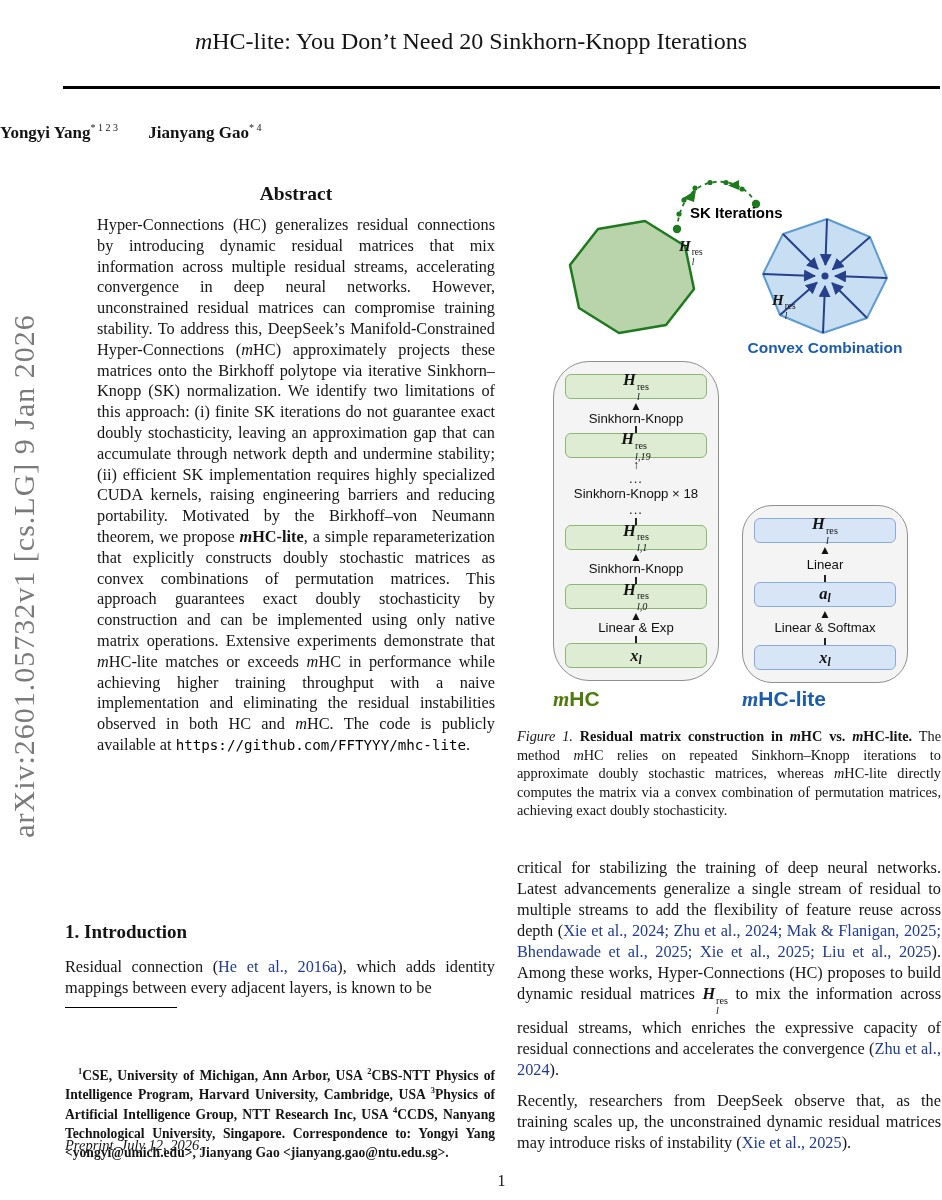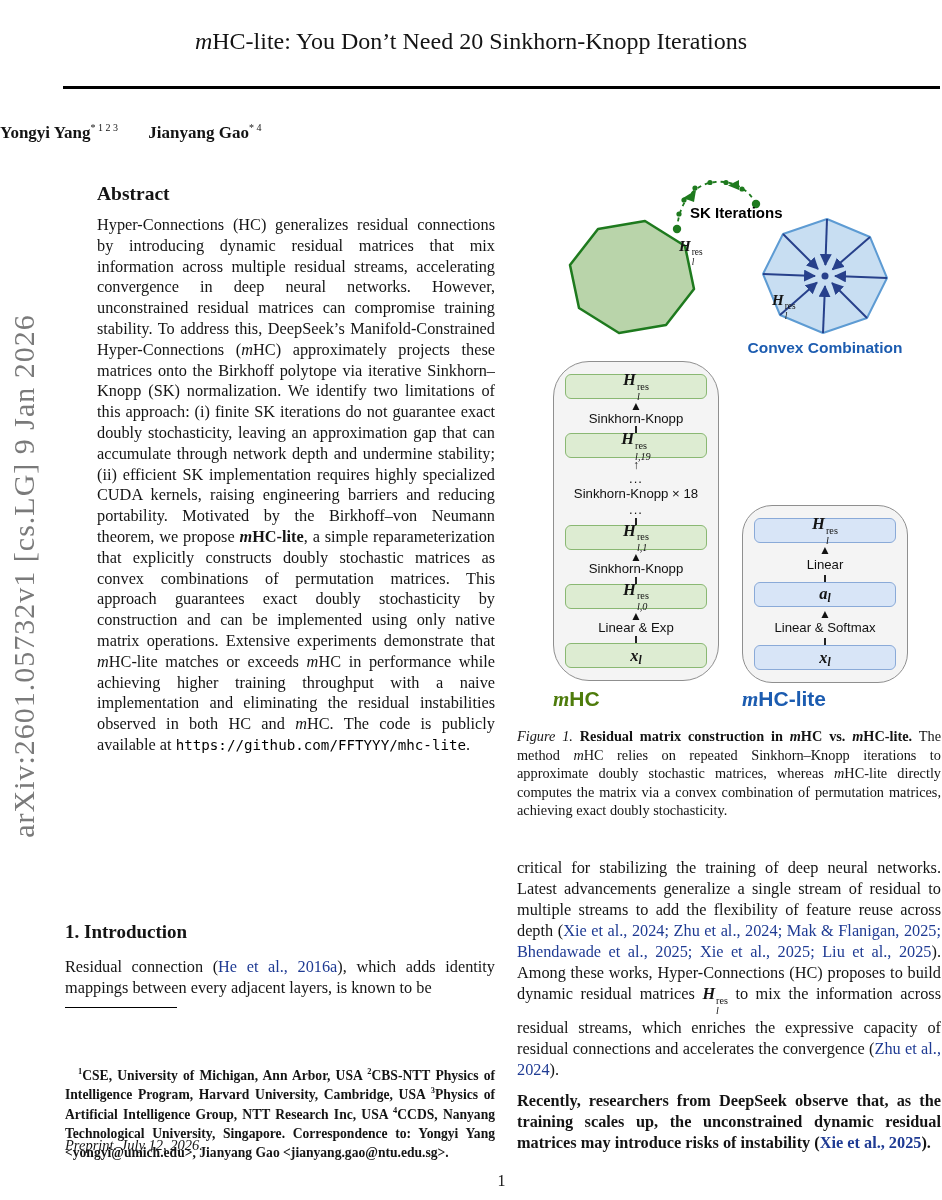--- a/index.html
+++ b/index.html
@@ -14,21 +14,21 @@
            font-size:17px;font-weight:bold;}
   .authors sup{font-size:10px;font-weight:normal;}
   .author+.author{margin-left:26px;}
 
   
   .watermark{position:absolute;left:-305px;top:556px;width:664px;height:40px;
              text-align:center;transform:rotate(-90deg);
              font-size:30px;color:#7a7a7a;letter-spacing:1px;white-space:nowrap;}
 
   
-  .abstract-head{position:absolute;top:183px;left:97px;width:398px;text-align:left;
+  .abstract-head{position:absolute;top:183px;left:97px;width:398px;text-align:center;
                  font-size:19.5px;font-weight:bold;}
   .abstract-body{position:absolute;top:215px;left:97px;width:398px;
                  font-size:16.3px;line-height:20.8px;text-align:justify;}
   .intro-head{position:absolute;top:921px;left:65px;font-size:19px;font-weight:bold;}
   .intro-para{position:absolute;top:956px;left:65px;width:430px;
               font-size:16.3px;line-height:21px;text-align:justify;}
   .fn-rule{position:absolute;top:1007px;left:65px;width:112px;height:1.3px;background:#000;}
   .footnote{position:absolute;top:1066px;left:65px;width:430px;
             font-size:13.6px;line-height:19.3px;text-align:justify;text-indent:13px;font-weight:bold;}
   .preprint{position:absolute;top:1137px;left:65px;font-size:14.5px;font-style:italic;}
@@ -83,21 +83,21 @@
                font-size:21px;font-weight:bold;font-family:"Liberation Sans",sans-serif;}
   .panel-label .im{font-family:"Liberation Serif",serif;font-style:italic;font-weight:bold;}
   .mhc-label{left:36px;color:#4e7c0c;}
   .mhclite-label{left:225px;color:#1c5cb0;}
 
   .caption{position:absolute;left:517px;top:727px;width:424px;
            font-size:14.3px;line-height:18.6px;text-align:justify;}
   .rpara1{position:absolute;left:517px;top:857px;width:424px;
           font-size:16.3px;line-height:21px;text-align:justify;}
   .rpara2{position:absolute;left:517px;top:1090px;width:424px;
-          font-size:16.3px;line-height:21px;text-align:justify;font-weight:bold;}
+          font-size:16.3px;line-height:21px;text-align:justify;}
 </style>
 </head>
 <body>
 
 <div class="page">
 
   <div class="watermark">arXiv:2601.05732v1  [cs.LG]  9 Jan 2026</div>
 
   <div class="title"><span class="s-i">m</span><span>HC-lite: You Don’t Need 20 Sinkhorn-Knopp Iterations</span></div>
   <div class="rule"></div>

